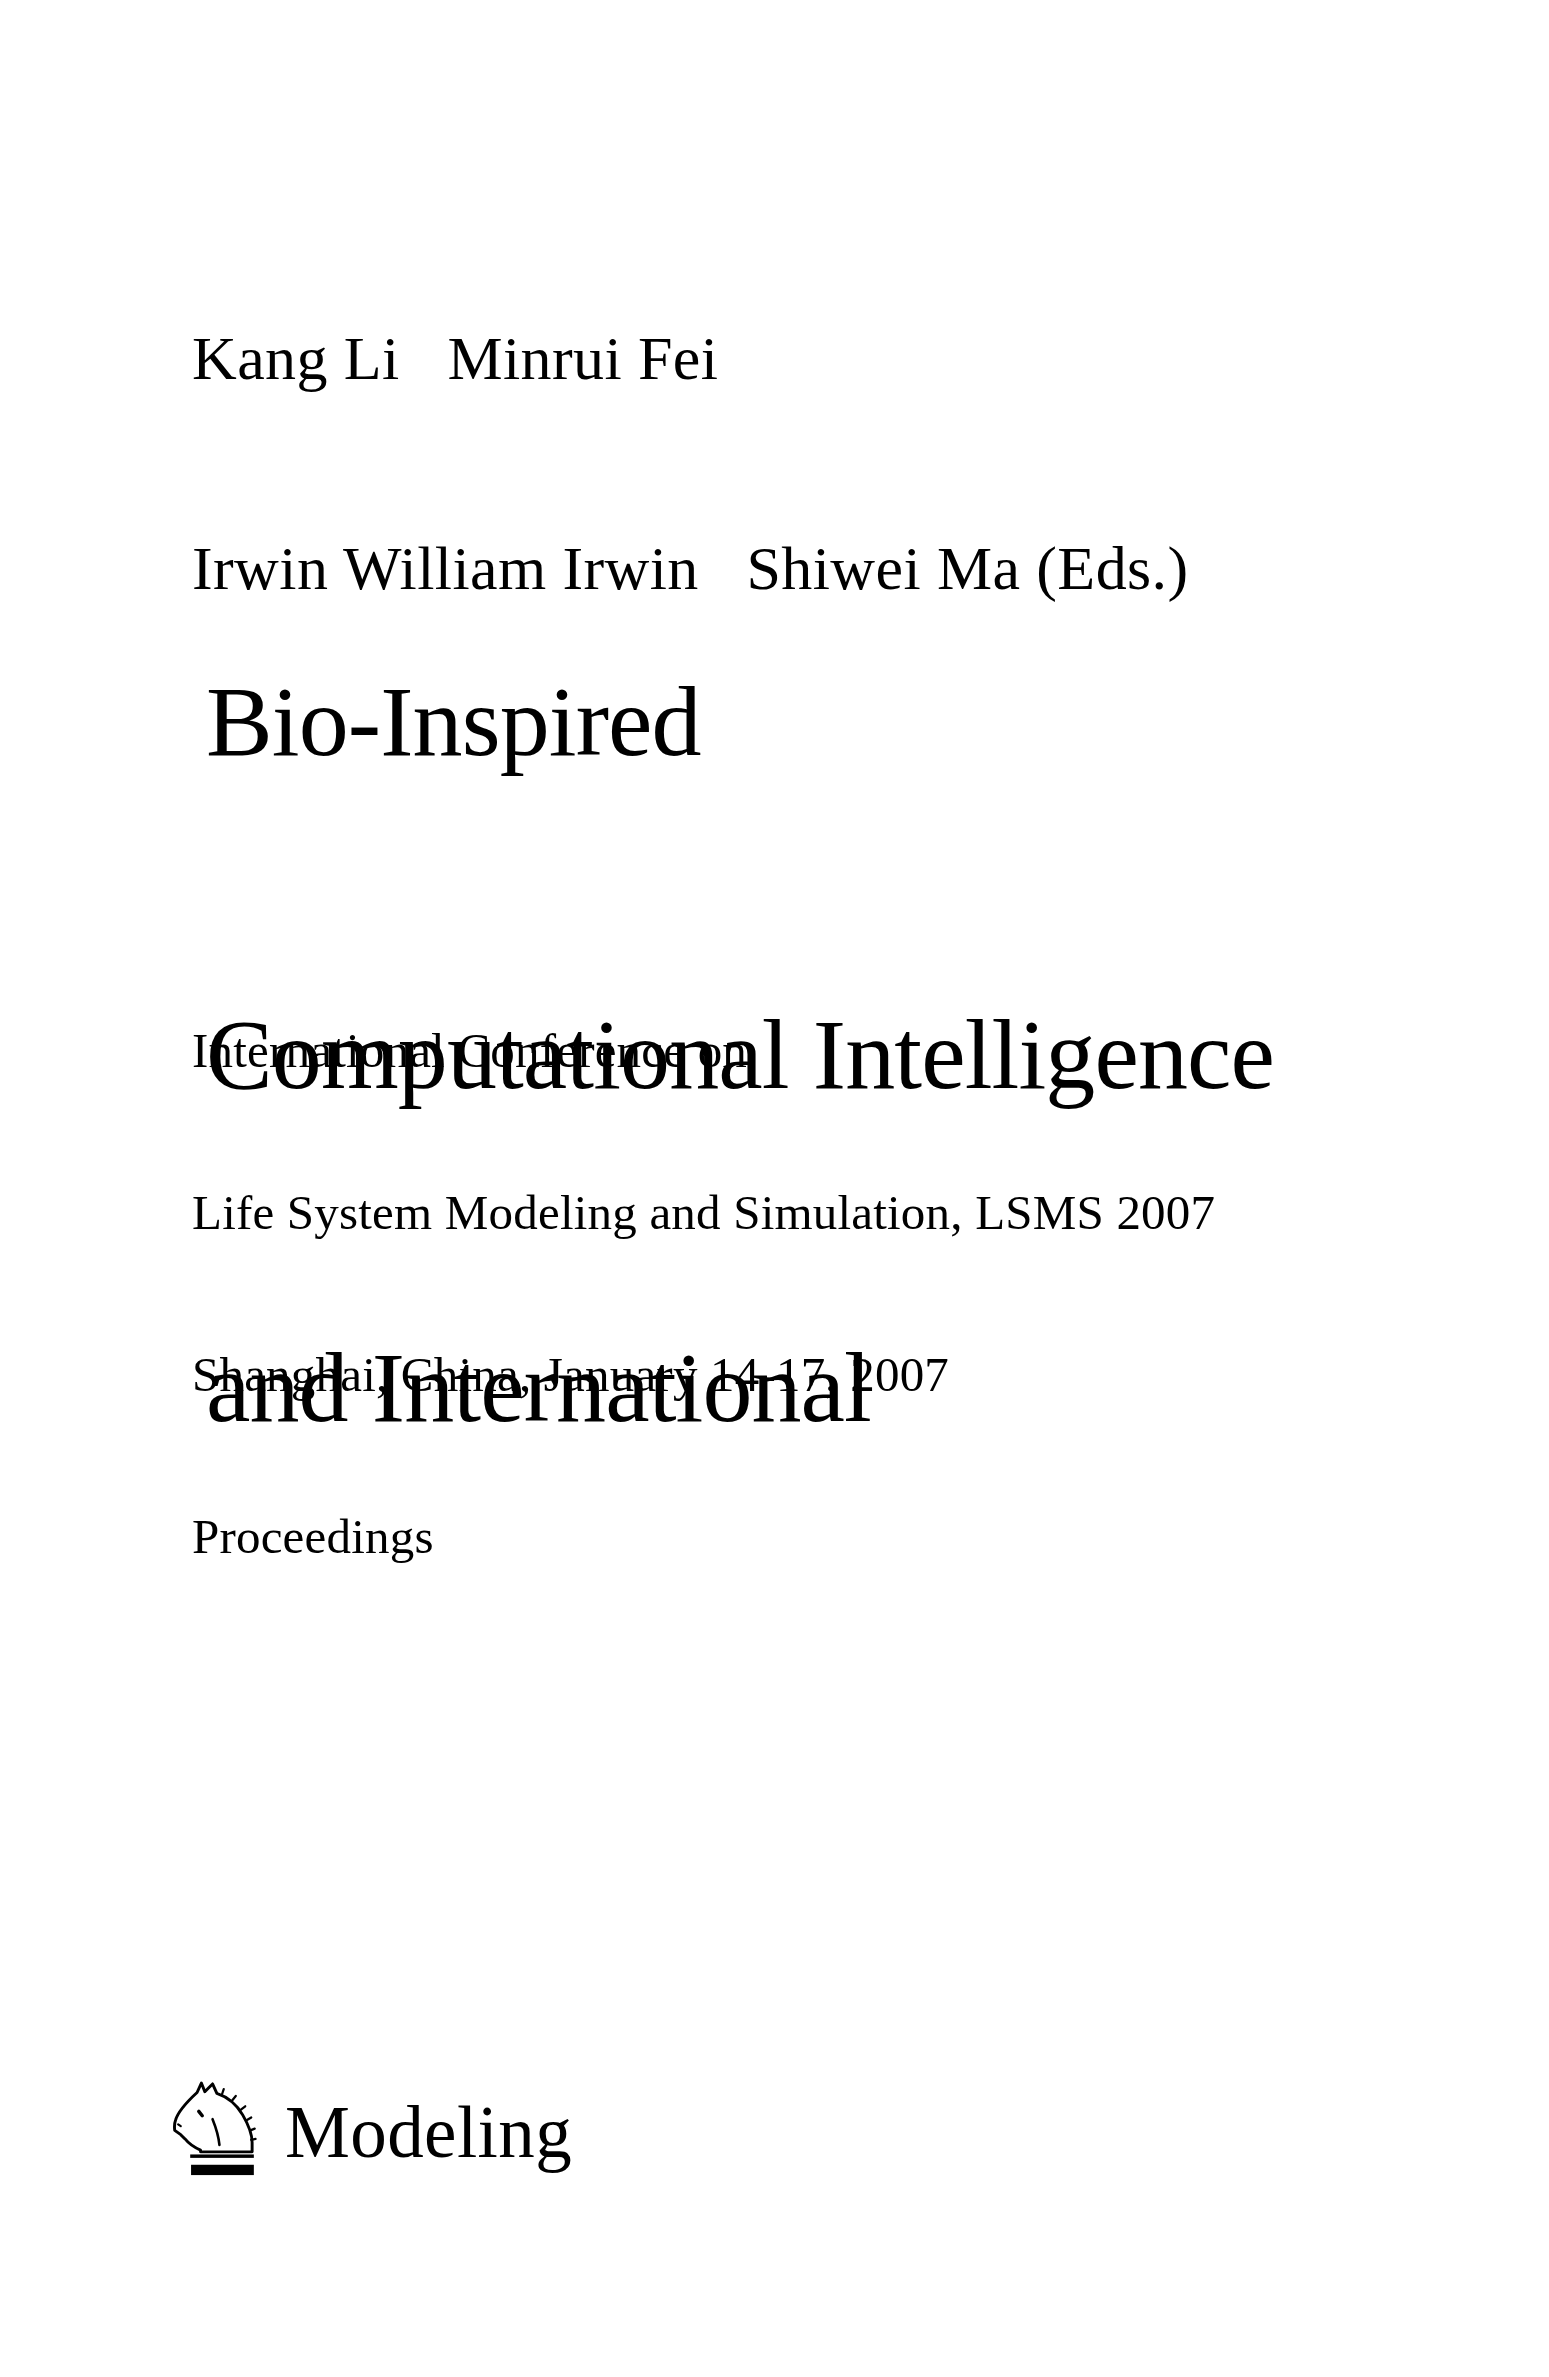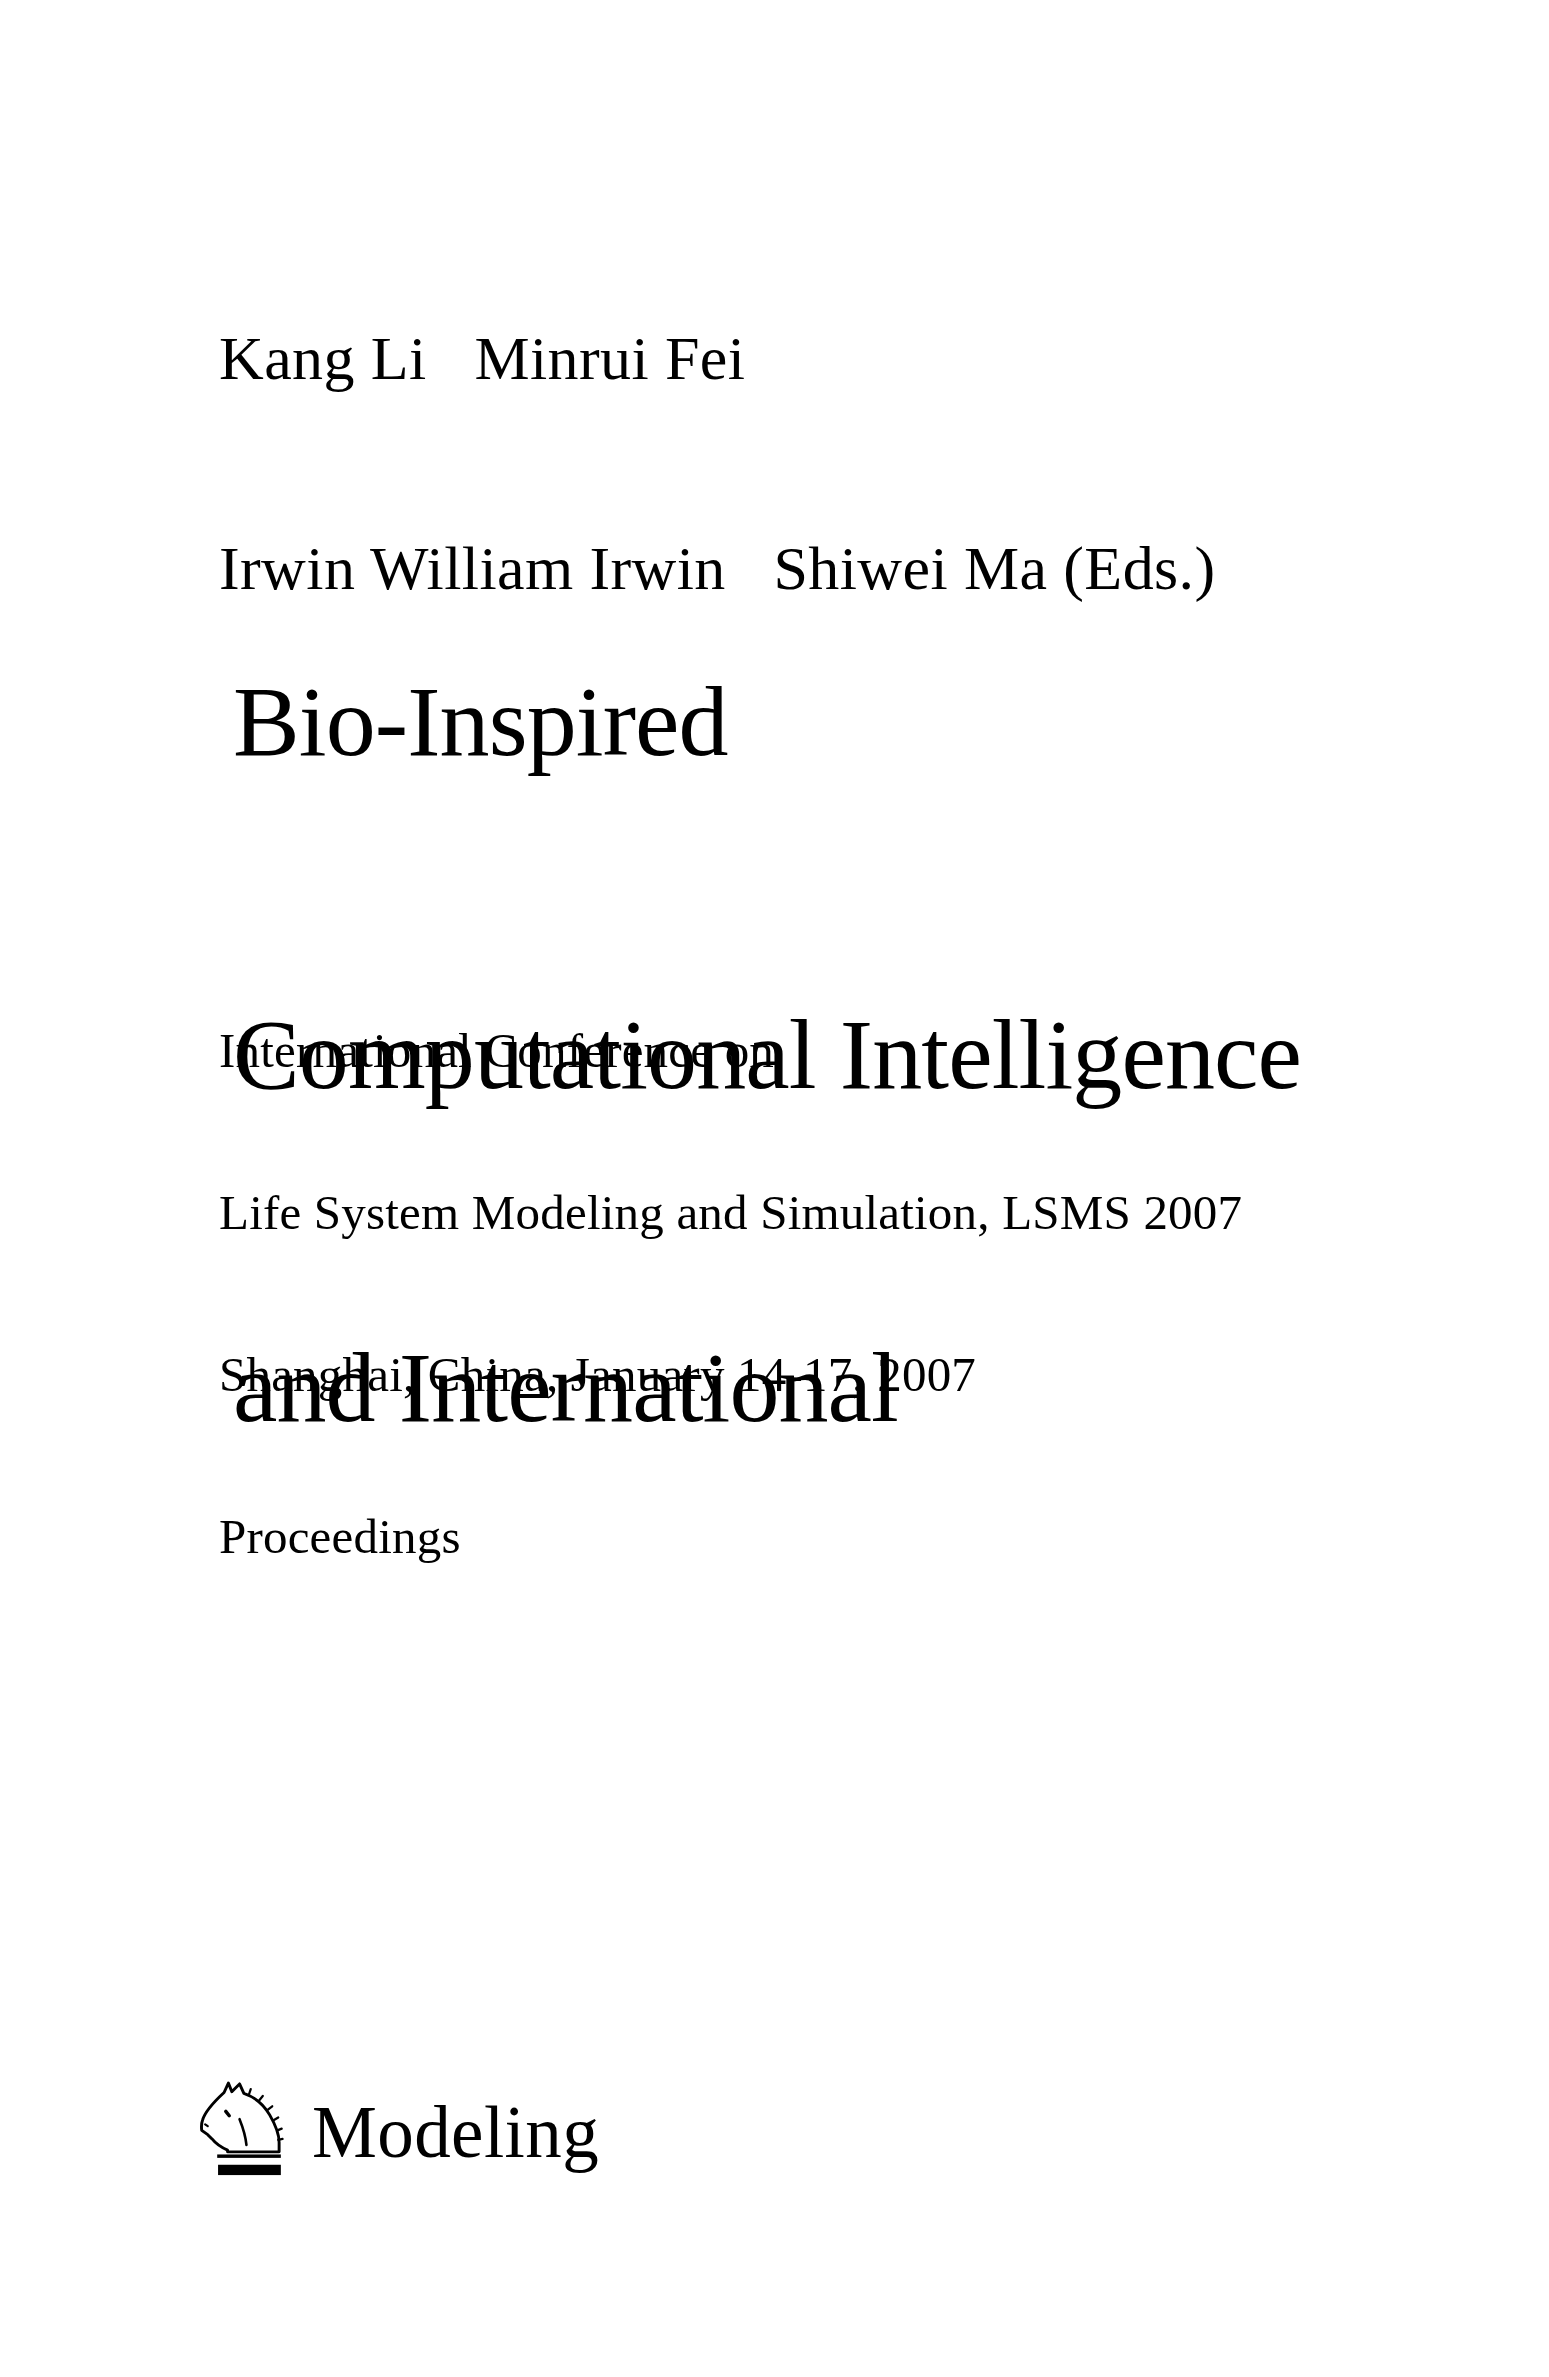--- a/index.html
+++ b/index.html
@@ -8,21 +8,21 @@
   }
   body {
     width: 1549px;
     height: 2377px;
     position: relative;
     background: #ffffff;
     overflow: hidden;
     font-family: "Liberation Serif", "DejaVu Serif", serif;
     color: #000000;
   }
-  .abs { position: absolute; margin-left: 27px; }
+  .abs { position: absolute; }
 
   
   .authors {
     left: 192px;
     top: 183px;
     font-size: 62px;
     line-height: 70px;
     white-space: pre;
     letter-spacing: 0.4px;
   }

